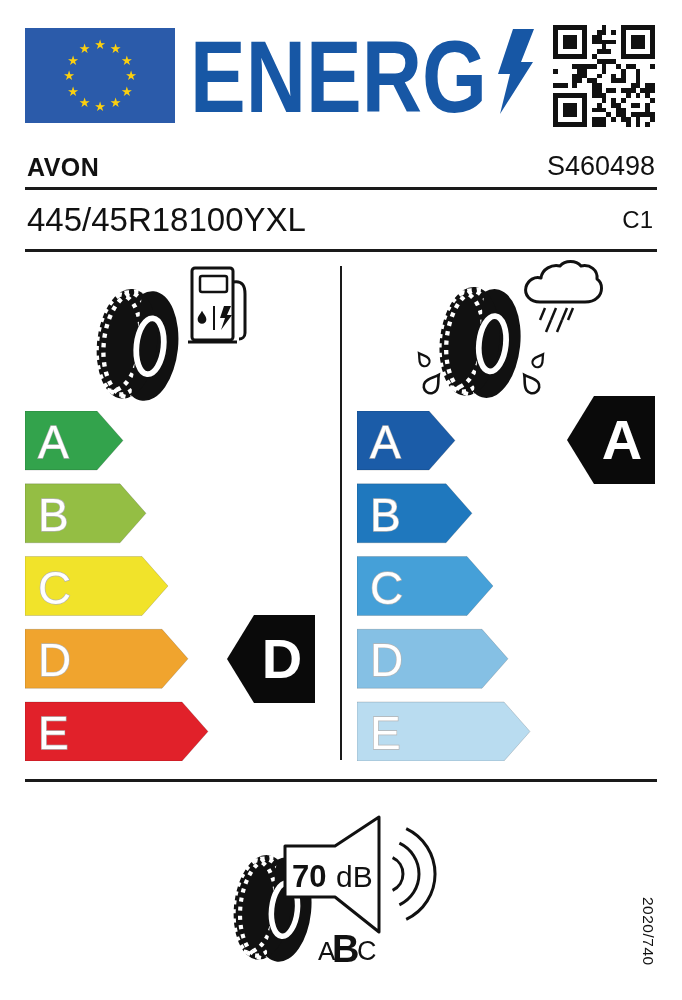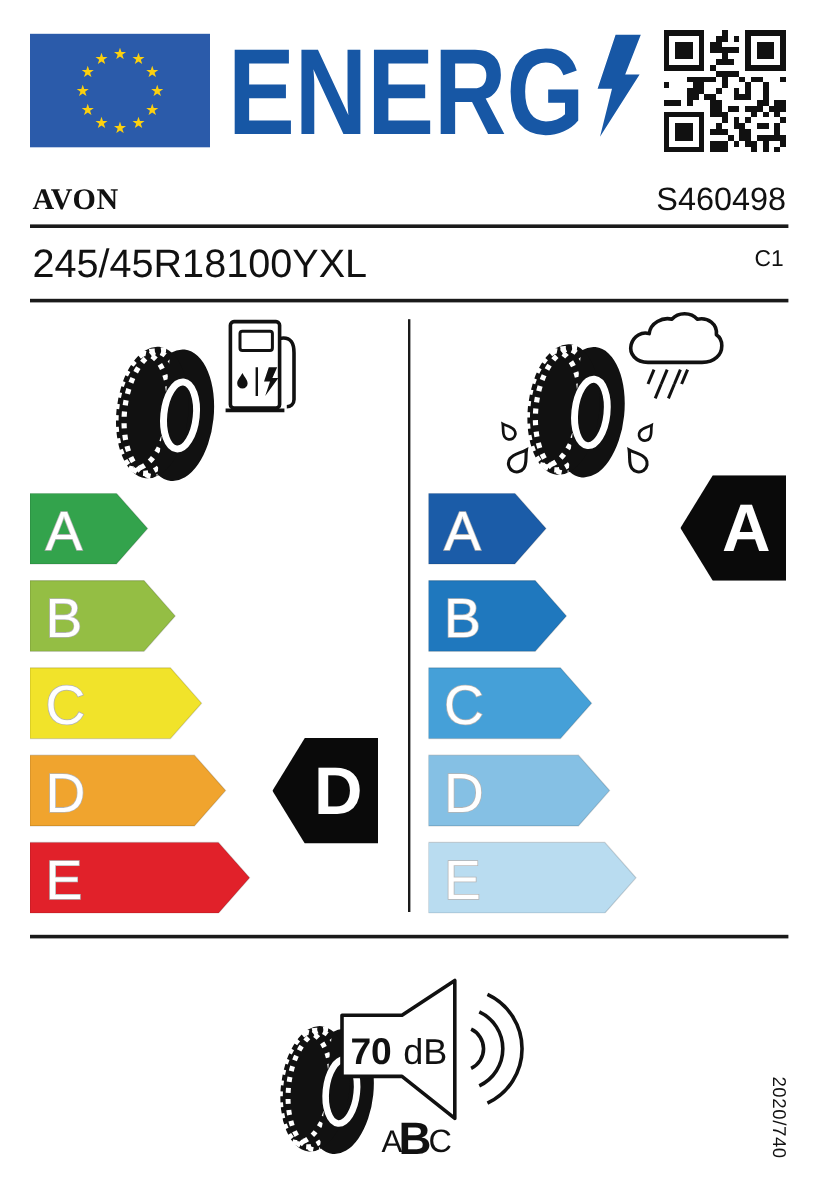--- a/index.html
+++ b/index.html
@@ -3,24 +3,24 @@
 <meta charset="utf-8">
 <style>
   html,body{margin:0;padding:0;background:#fff;}
   #label{
     position:relative;width:682px;height:1000px;background:#fff;overflow:hidden;
     font-family:"Liberation Sans", sans-serif;color:#111;
   }
   .abs{position:absolute;}
   .rule{position:absolute;left:25px;width:632px;height:3px;background:#1a1a1a;}
   .vdivider{position:absolute;left:340px;top:266px;width:2px;height:494px;background:#1a1a1a;}
-  .brand-name{position:absolute;left:27px;top:153px;font-size:25px;font-weight:bold;letter-spacing:.5px;font-family:Liberation Serif, serif;}
+  .brand-name{position:absolute;left:27px;top:153px;font-size:25px;font-weight:bold;letter-spacing:.5px;}
   .model-code{position:absolute;right:27px;top:151px;font-size:27px;text-align:center;}
   .size-text{position:absolute;left:27px;top:201px;font-size:33px;}
-  .class-text{position:absolute;right:29px;top:206px;font-size:19px;margin-left:30px;}
+  .class-text{position:absolute;right:29px;top:206px;font-size:24px;margin-left:30px;}
   .reg-text{
     position:absolute;left:657px;top:897px;font-size:15.5px;letter-spacing:.5px;
     transform:rotate(90deg);transform-origin:0 0;white-space:nowrap;
   }
   svg text{font-family:"Liberation Sans", sans-serif;}
   .arrow-letter{font-size:46px;fill:#fff;stroke:#b3b3b3;stroke-width:1.3px;paint-order:stroke;}
   .badge-letter{font-size:56px;font-weight:bold;fill:#fff;text-anchor:middle;}
   .energ-text{font-size:102px;font-weight:bold;}
   .db-val{font-size:31px;font-weight:bold;fill:#111;}
   .db-unit{font-size:30px;fill:#111;}
@@ -203,21 +203,21 @@
         <rect x="16" y="2" width="3" height="3" fill="#111"></rect>
         <rect x="0" y="14" width="7" height="7" fill="#111"></rect>
         <rect x="1" y="15" width="5" height="5" fill="#fff"></rect>
         <rect x="2" y="16" width="3" height="3" fill="#111"></rect>
       </g>
   </svg>
 
   <div class="brand-name">AVON</div>
   <div class="model-code">S460498</div>
   <div class="rule" style="top:187px"></div>
-  <div class="size-text">245/45R18100YXL</div>
+  <div class="size-text">445/45R18100YXL</div>
   <div class="class-text">C1</div>
   <div class="rule" style="top:249px"></div>
 
   <div class="vdivider"></div>
 
   <svg class="abs" style="left:96px;top:286px" width="85" height="118" viewBox="0 0 88 120">
       <use href="#tire-proto"></use>
     </svg>
 
   <svg class="abs" style="left:186px;top:262px" width="66" height="86" viewBox="0 0 66 86">

